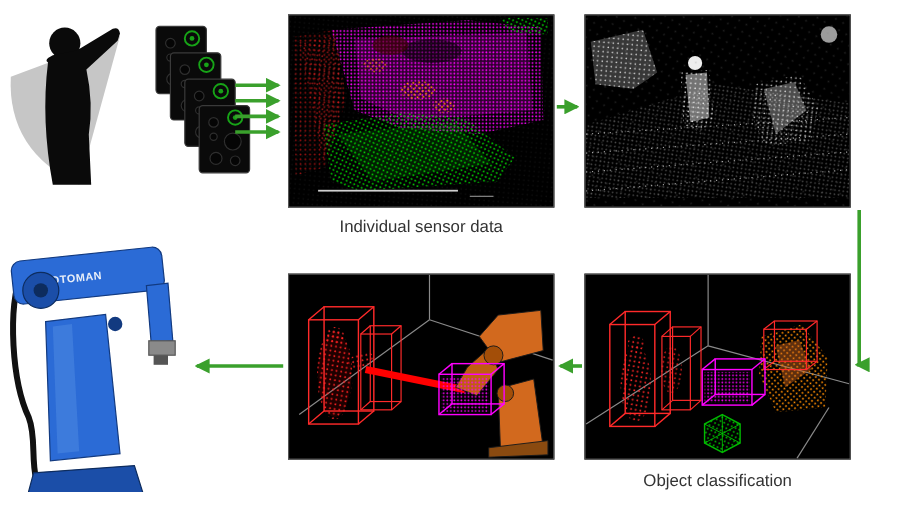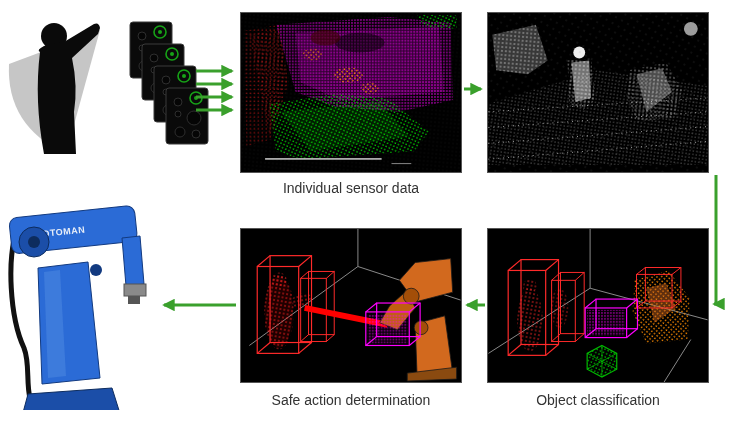--- a/index.html
+++ b/index.html
@@ -245,21 +245,20 @@
         <line x1="126" y1="84" x2="137" y2="75"></line>
           <line x1="170" y1="84" x2="181" y2="75"></line>
         <line x1="170" y1="118" x2="181" y2="109"></line>
           <line x1="126" y1="118" x2="137" y2="109"></line>
       </g>
     </svg>
   </div>
 
   <div class="caption" style="left:240px;top:180px">Individual sensor data</div>
   <div class="caption" style="left:487px;top:392px">Object classification</div>
-  <div class="caption" style="left:240px;top:392px">Safe action determination</div>
 
   <div class="figure" style="left:0px;top:198px;width:158px;height:232px">
     <svg viewBox="0 0 158 232" width="158" height="232">
       <path d="M18,28 C6,60 10,120 24,150 C30,165 26,185 30,200" stroke="#111" stroke-width="5" fill="none"></path>
       <polygon points="28,196 112,190 122,222 20,226" fill="#1b4ea8" stroke="#0d2c5e"></polygon>
       <rect x="18" y="222" width="108" height="8" fill="#222"></rect>
       <polygon points="38,70 88,64 100,180 42,186" fill="#2b6bd6" stroke="#123a80"></polygon>
       <polygon points="44,74 60,72 66,178 48,180" fill="#4a85e0" opacity="0.6"></polygon>
       <g transform="rotate(-6 70 30)">
         <rect x="10" y="14" width="126" height="36" rx="8" fill="#2b6bd6" stroke="#123a80"></rect>

